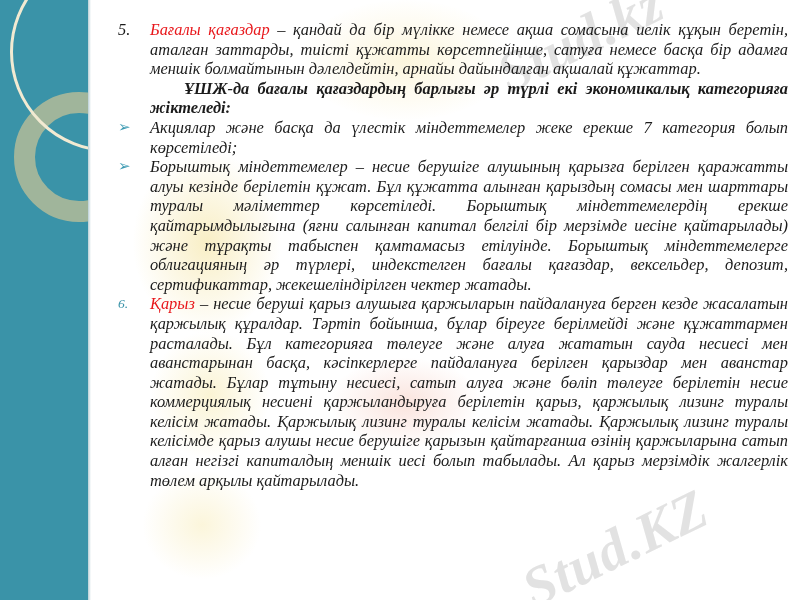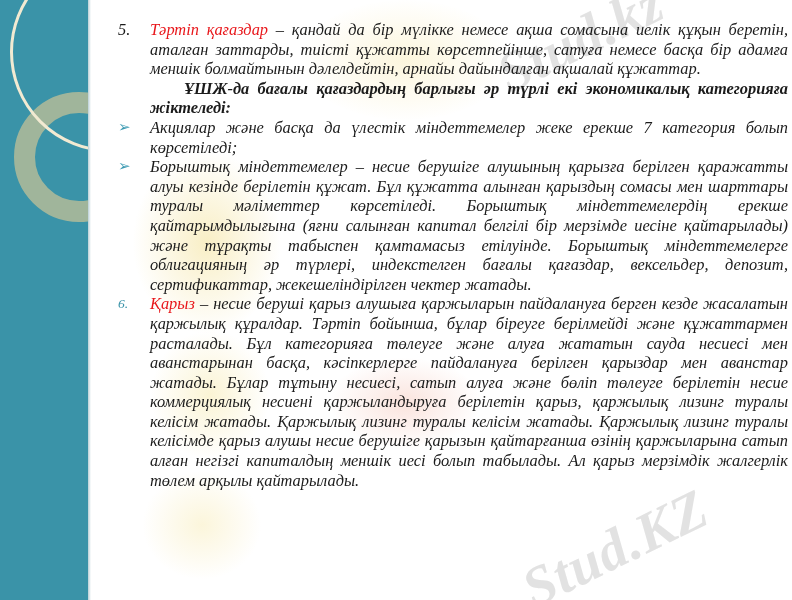--- a/index.html
+++ b/index.html
@@ -172,21 +172,21 @@
   <div class="wm-blob blob-e"></div>
   <div class="wm-blob blob-b"></div>
   <div class="wm-blob blob-d"></div>
 
   <div class="watermark wm-top">Stud.kz</div>
   <div class="watermark wm-bottom">Stud.KZ</div>
 
   <div class="content">
 
     <p class="para p-item5">
-      <span class="marker marker-num">5.</span><span class="red">Тәртіп қағаздар</span><span> – қандай да бір мүлікке немесе ақша сомасына иелік құқын беретін, аталған заттарды, тиісті құжатты көрсетпейінше, сатуға немесе басқа бір адамға меншік болмайтынын дәлелдейтін, арнайы дайындалған ақшалай құжаттар.</span>
+      <span class="marker marker-num">5.</span><span class="red">Бағалы қағаздар</span><span> – қандай да бір мүлікке немесе ақша сомасына иелік құқын беретін, аталған заттарды, тиісті құжатты көрсетпейінше, сатуға немесе басқа бір адамға меншік болмайтынын дәлелдейтін, арнайы дайындалған ақшалай құжаттар.</span>
     </p>
 
     <p class="para p-head">ҰШЖ-да бағалы қағаздардың барлығы әр түрлі екі экономикалық категорияға жіктеледі:</p>
 
     <p class="para p-bullet">
       <span class="marker marker-arrow">➢</span><span>Акциялар және басқа да үлестік міндеттемелер жеке ерекше 7 категория болып көрсетіледі;</span>
     </p>
 
     <p class="para p-bullet">
       <span class="marker marker-arrow">➢</span><span>Борыштық міндеттемелер</span><span> – несие берушіге алушының қарызға берілген қаражатты алуы кезінде берілетін құжат. Бұл құжатта алынған қарыздың сомасы мен шарттары туралы мәліметтер көрсетіледі. Борыштық міндеттемелердің ерекше қайтарымдылығына (яғни салынған капитал белгілі бір мерзімде иесіне қайтарылады) және тұрақты табыспен қамтамасыз етілуінде. Борыштық міндеттемелерге облигацияның әр түрлері, индекстелген бағалы қағаздар, вексельдер, депозит, сертификаттар, жекешеліндірілген чектер жатады.</span>

